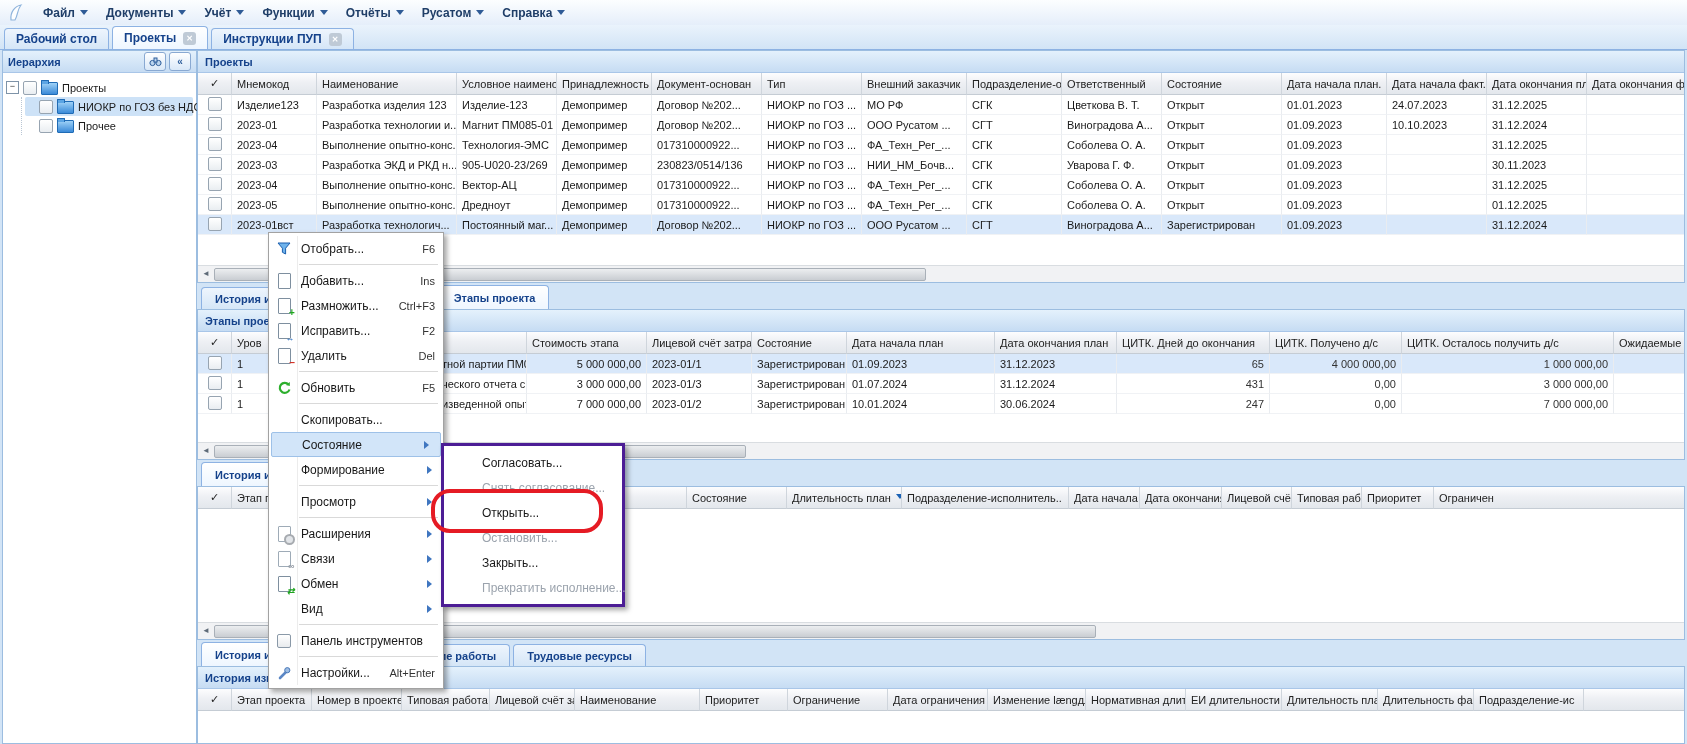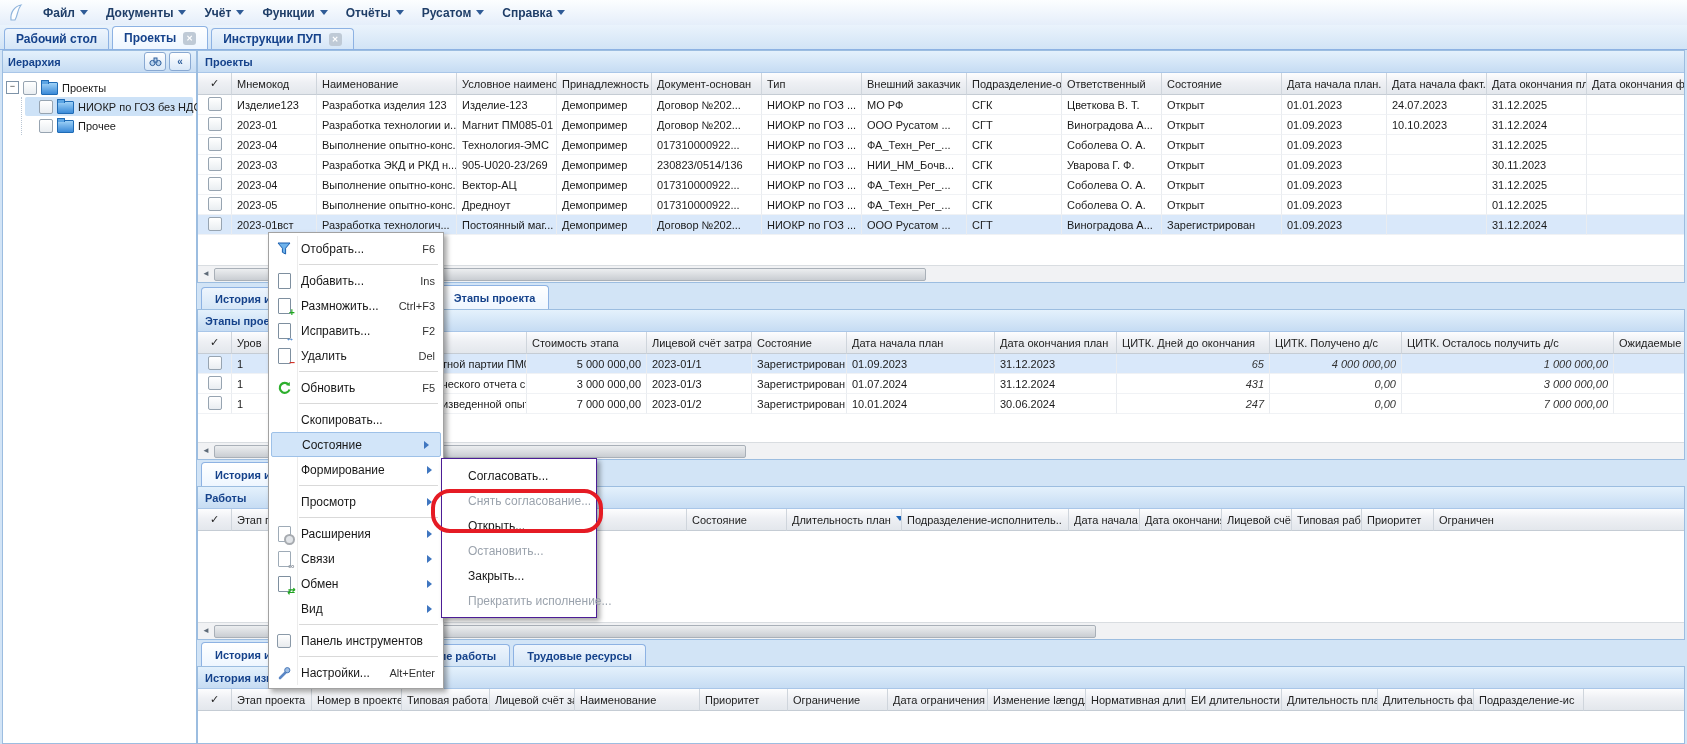--- a/index.html
+++ b/index.html
@@ -46,21 +46,21 @@
   table.g{border-collapse:separate;border-spacing:0;table-layout:fixed}
   .g th{text-align:left;font-weight:normal;color:#222;background:linear-gradient(#fdfdfe,#eef0f4 45%,#e3e7ec);
         border-right:1px solid #cfd5dc;border-bottom:1px solid #c5ccd4;padding:0 5px;height:21px;font-size:11px;
         white-space:nowrap;overflow:hidden}
   .g th.c{text-align:center;padding:0 2px}
   .g td{height:19px;border-bottom:1px solid #f0f2f5;border-right:1px solid #e9ecf0;padding:0 5px;font-size:11px;
         white-space:nowrap;overflow:hidden;background:#fff}
   .g td.cb{text-align:center;padding:0 2px}
   .g tr.sel td{background:#d9e8fa}
   .g td.num,.g td.it{text-align:right}
-  .g td.it{font-style:italic;color:#333}
+  .g td.it{color:#333}
   .g td.pull{padding-left:172px}
   .sortarrow{display:inline-block;width:0;height:0;border:4px solid transparent;border-top:5px solid #1b62b5;
         margin-left:5px;vertical-align:middle}
   
   .hs{position:absolute;left:0;right:0;bottom:0;height:16px;background:#f1f2f4;border-top:1px solid #d9dde1;
       display:flex;align-items:center}
   .hs .arr{width:16px;text-align:center;font-size:8px;color:#5f6b78;line-height:16px}
   .hs .thumb{height:11px;background:linear-gradient(#eceef0,#c9cdd2);border:1px solid #a9b0b8;border-radius:2px}
   
   .tabrow{position:absolute;left:197px;right:2px;height:25px;display:flex;align-items:flex-end;gap:3px;padding-left:4px}
@@ -73,22 +73,22 @@
          box-shadow:3px 3px 5px rgba(0,0,0,.35);z-index:50;padding:3px 0}
   .cmenu::before{content:"";position:absolute;left:28px;top:3px;bottom:3px;width:1px;background:#ececec}
   .mi{height:25px;display:flex;align-items:center;padding:0 8px 0 5px;position:relative;font-size:12px;color:#181818}
   .mi .ic{width:20px;height:16px;margin-right:7px;flex:none;display:flex;align-items:center;justify-content:center;position:relative}
   .mi .lbl{flex:1;white-space:nowrap;overflow:hidden}
   .mi .sc{margin-left:8px;font-size:11px;color:#333}
   .mi.bold .lbl,.mi.bold .sc{font-weight:normal}
   .mi.hl{background:#d2e5f9;border:1px solid #9ec1e8;border-radius:2px;margin:0 2px;padding:0 6px 0 3px;height:23px}
   .arr-r{position:absolute;right:7px;width:0;height:0;border:4px solid transparent;border-left:5px solid #3f76c0}
   .msep{height:1px;background:#d9d9d9;margin:3px 5px 3px 30px}
-  .smenu{position:absolute;left:441px;top:458px;width:154px;background:#fff;border:1px solid #4c1d95;
-         box-shadow:3px 3px 5px rgba(0,0,0,.35);z-index:51;padding:4px 0}
+  .smenu{position:absolute;left:441px;top:443px;width:154px;background:#fff;border:3px solid #4c1d95;
+         box-shadow:3px 3px 5px rgba(0,0,0,.35);z-index:51;padding:4px 12px}
   .smi{height:25px;display:flex;align-items:center;padding:0 10px 0 26px;font-size:12px;color:#181818;white-space:nowrap}
   .smi.dis{color:#9ba3ad}
   .red-oval{position:absolute;left:431px;top:489px;width:164px;height:36px;border:4px solid #e51b24;
             border-radius:19px;z-index:52;pointer-events:none}
   
   .ic-doc{width:11px;height:14px;background:#fff;border:1px solid #7e8f9f;border-radius:1px;position:relative}
   .ic-doc .bdg{position:absolute;right:-5px;bottom:-5px;font-size:10px;font-weight:bold;line-height:10px}
   .bdg.plus{color:#1fa51f}.bdg.minus{color:#d22a1f}.bdg.edit{color:#2a6fc4;font-size:9px}
   .bdg.gear{width:7px;height:7px;border:2px solid #8a8f96;border-radius:50%;background:#d9dde2;right:-5px;bottom:-4px}
   .bdg.link{color:#6b7683;font-size:9px}
@@ -441,21 +441,20 @@
       <span class="thumb" style="width:530px"></span>
     </div>
 </div>
 
 <div class="tabrow" style="top:461px">
   <div class="tab active">
       <span>История изменения</span>
     </div>
 </div>
 <div class="panel" style="top:486px;height:152px">
-  <div class="cap">Работы</div>
   <div class="gwrap">
   <table class="g" style="width:1491px">
     <colgroup>
           <col style="width:34px">
           <col style="width:120px">
           <col style="width:335px">
           <col style="width:100px">
           <col style="width:115px">
           <col style="width:167px">
           <col style="width:71px">

